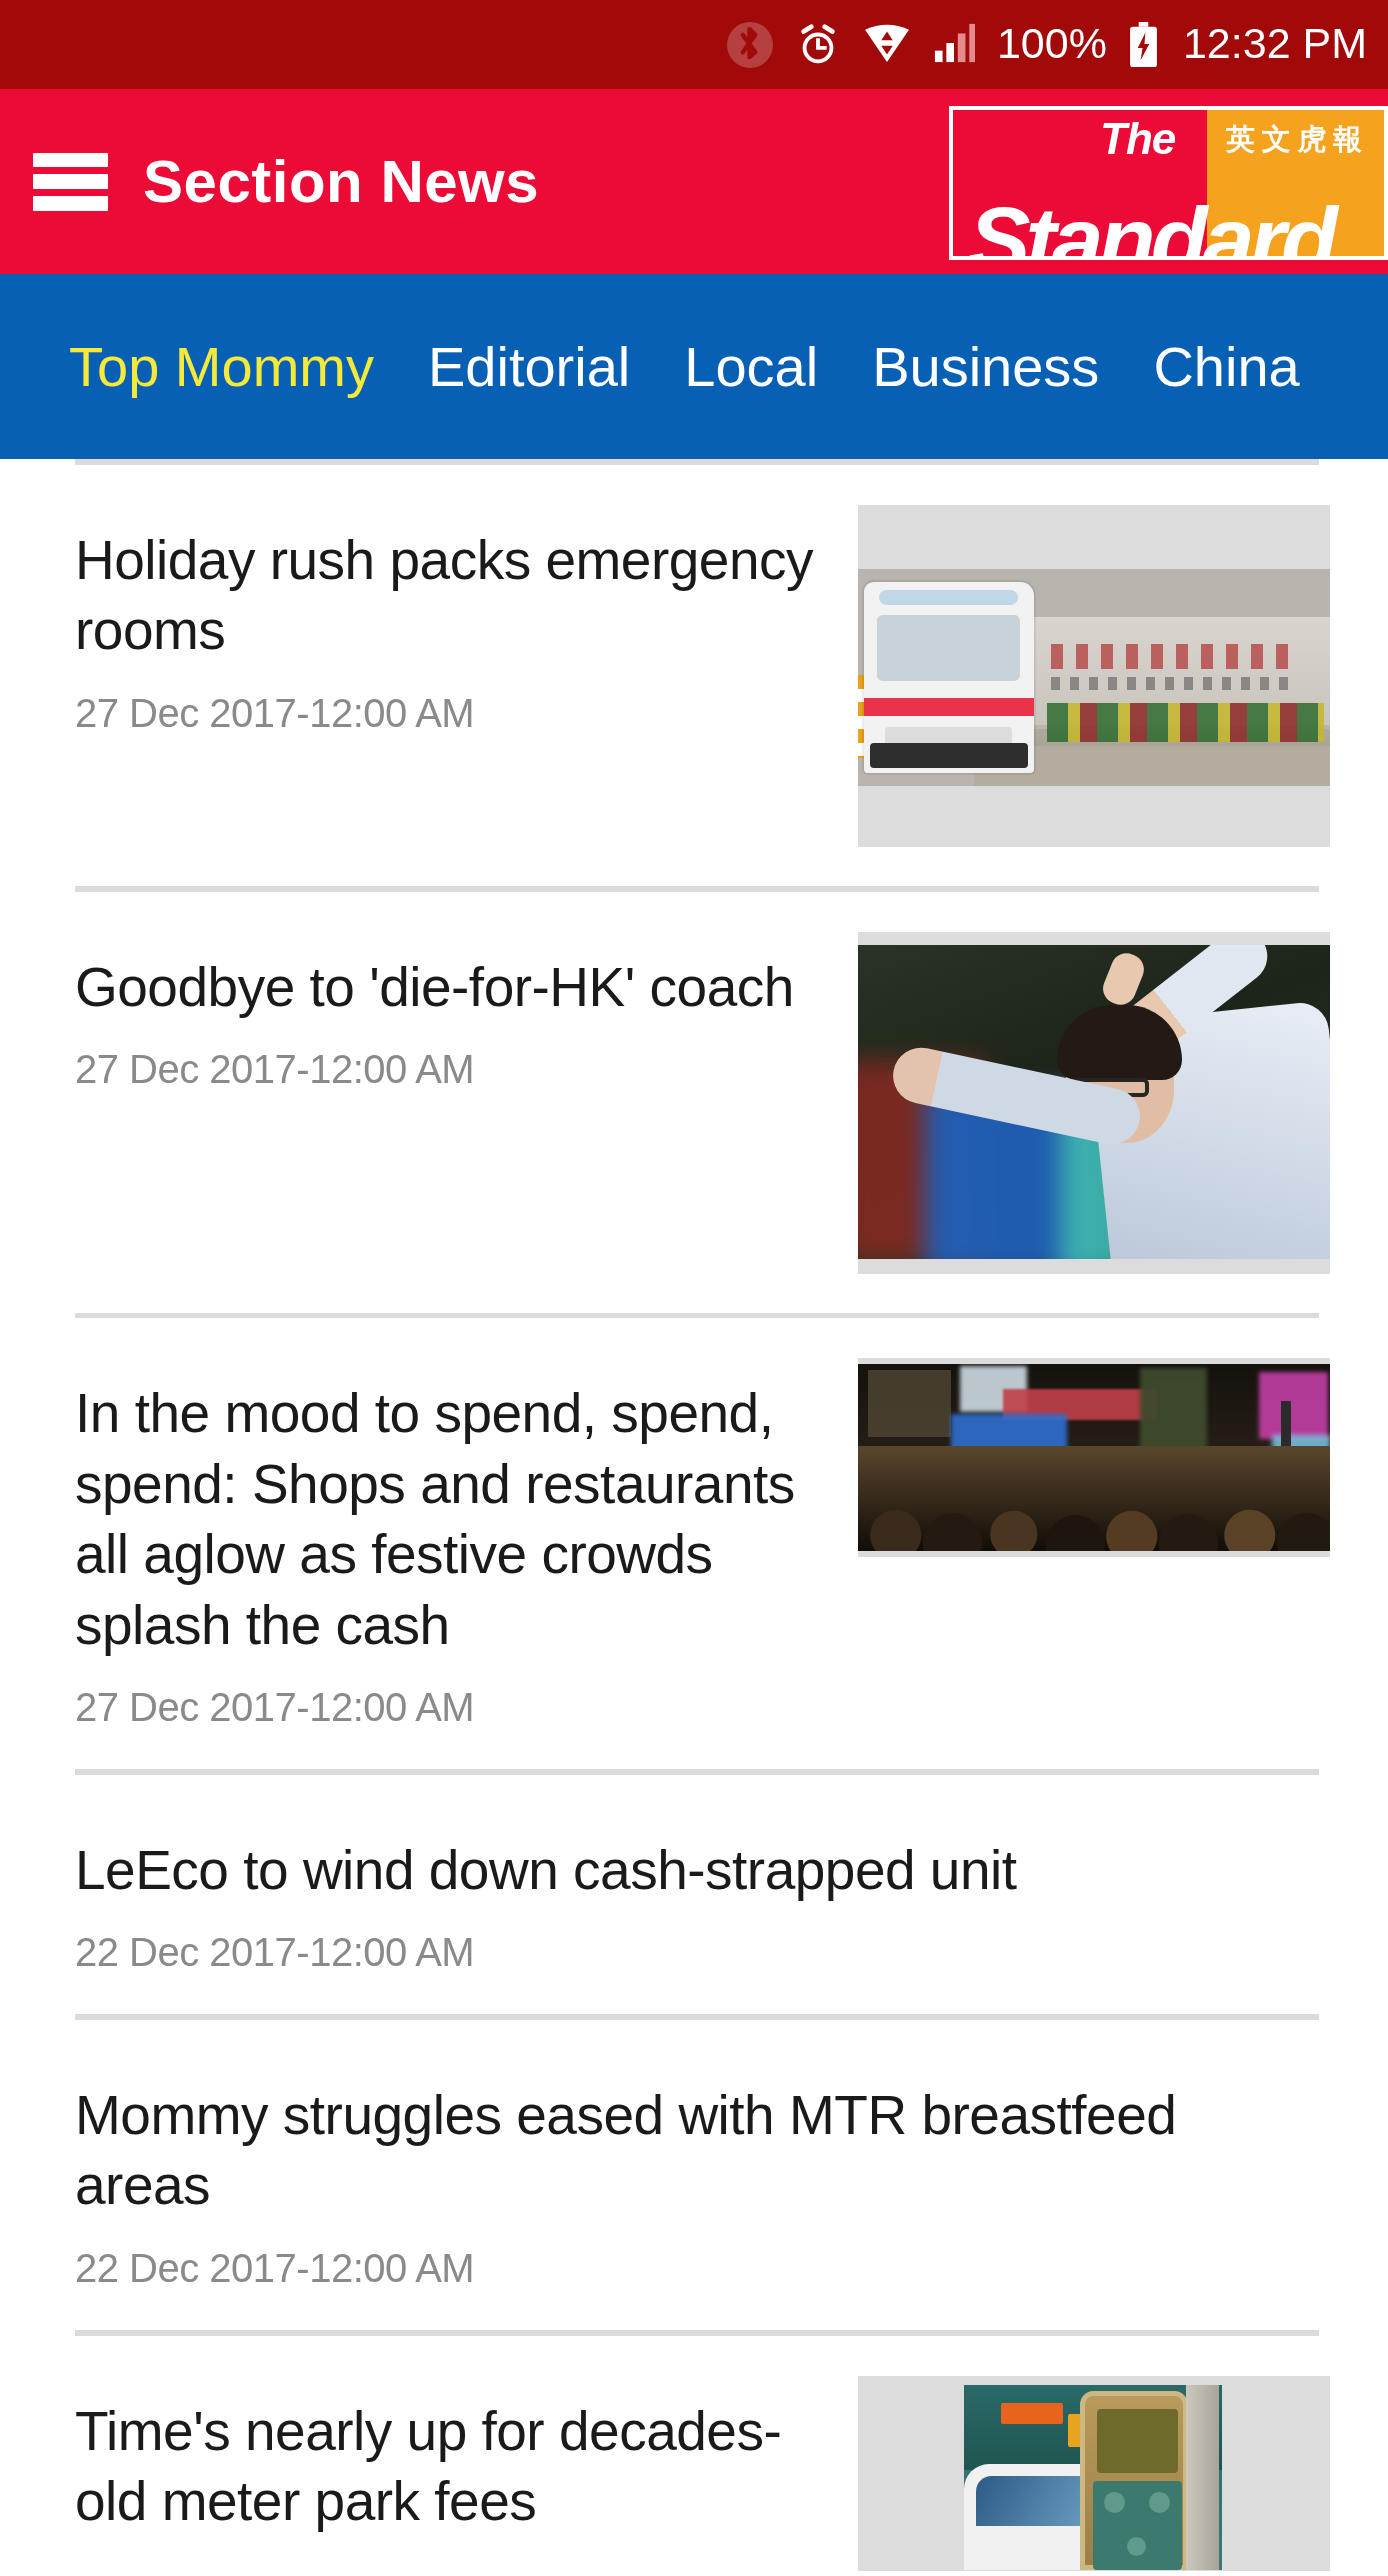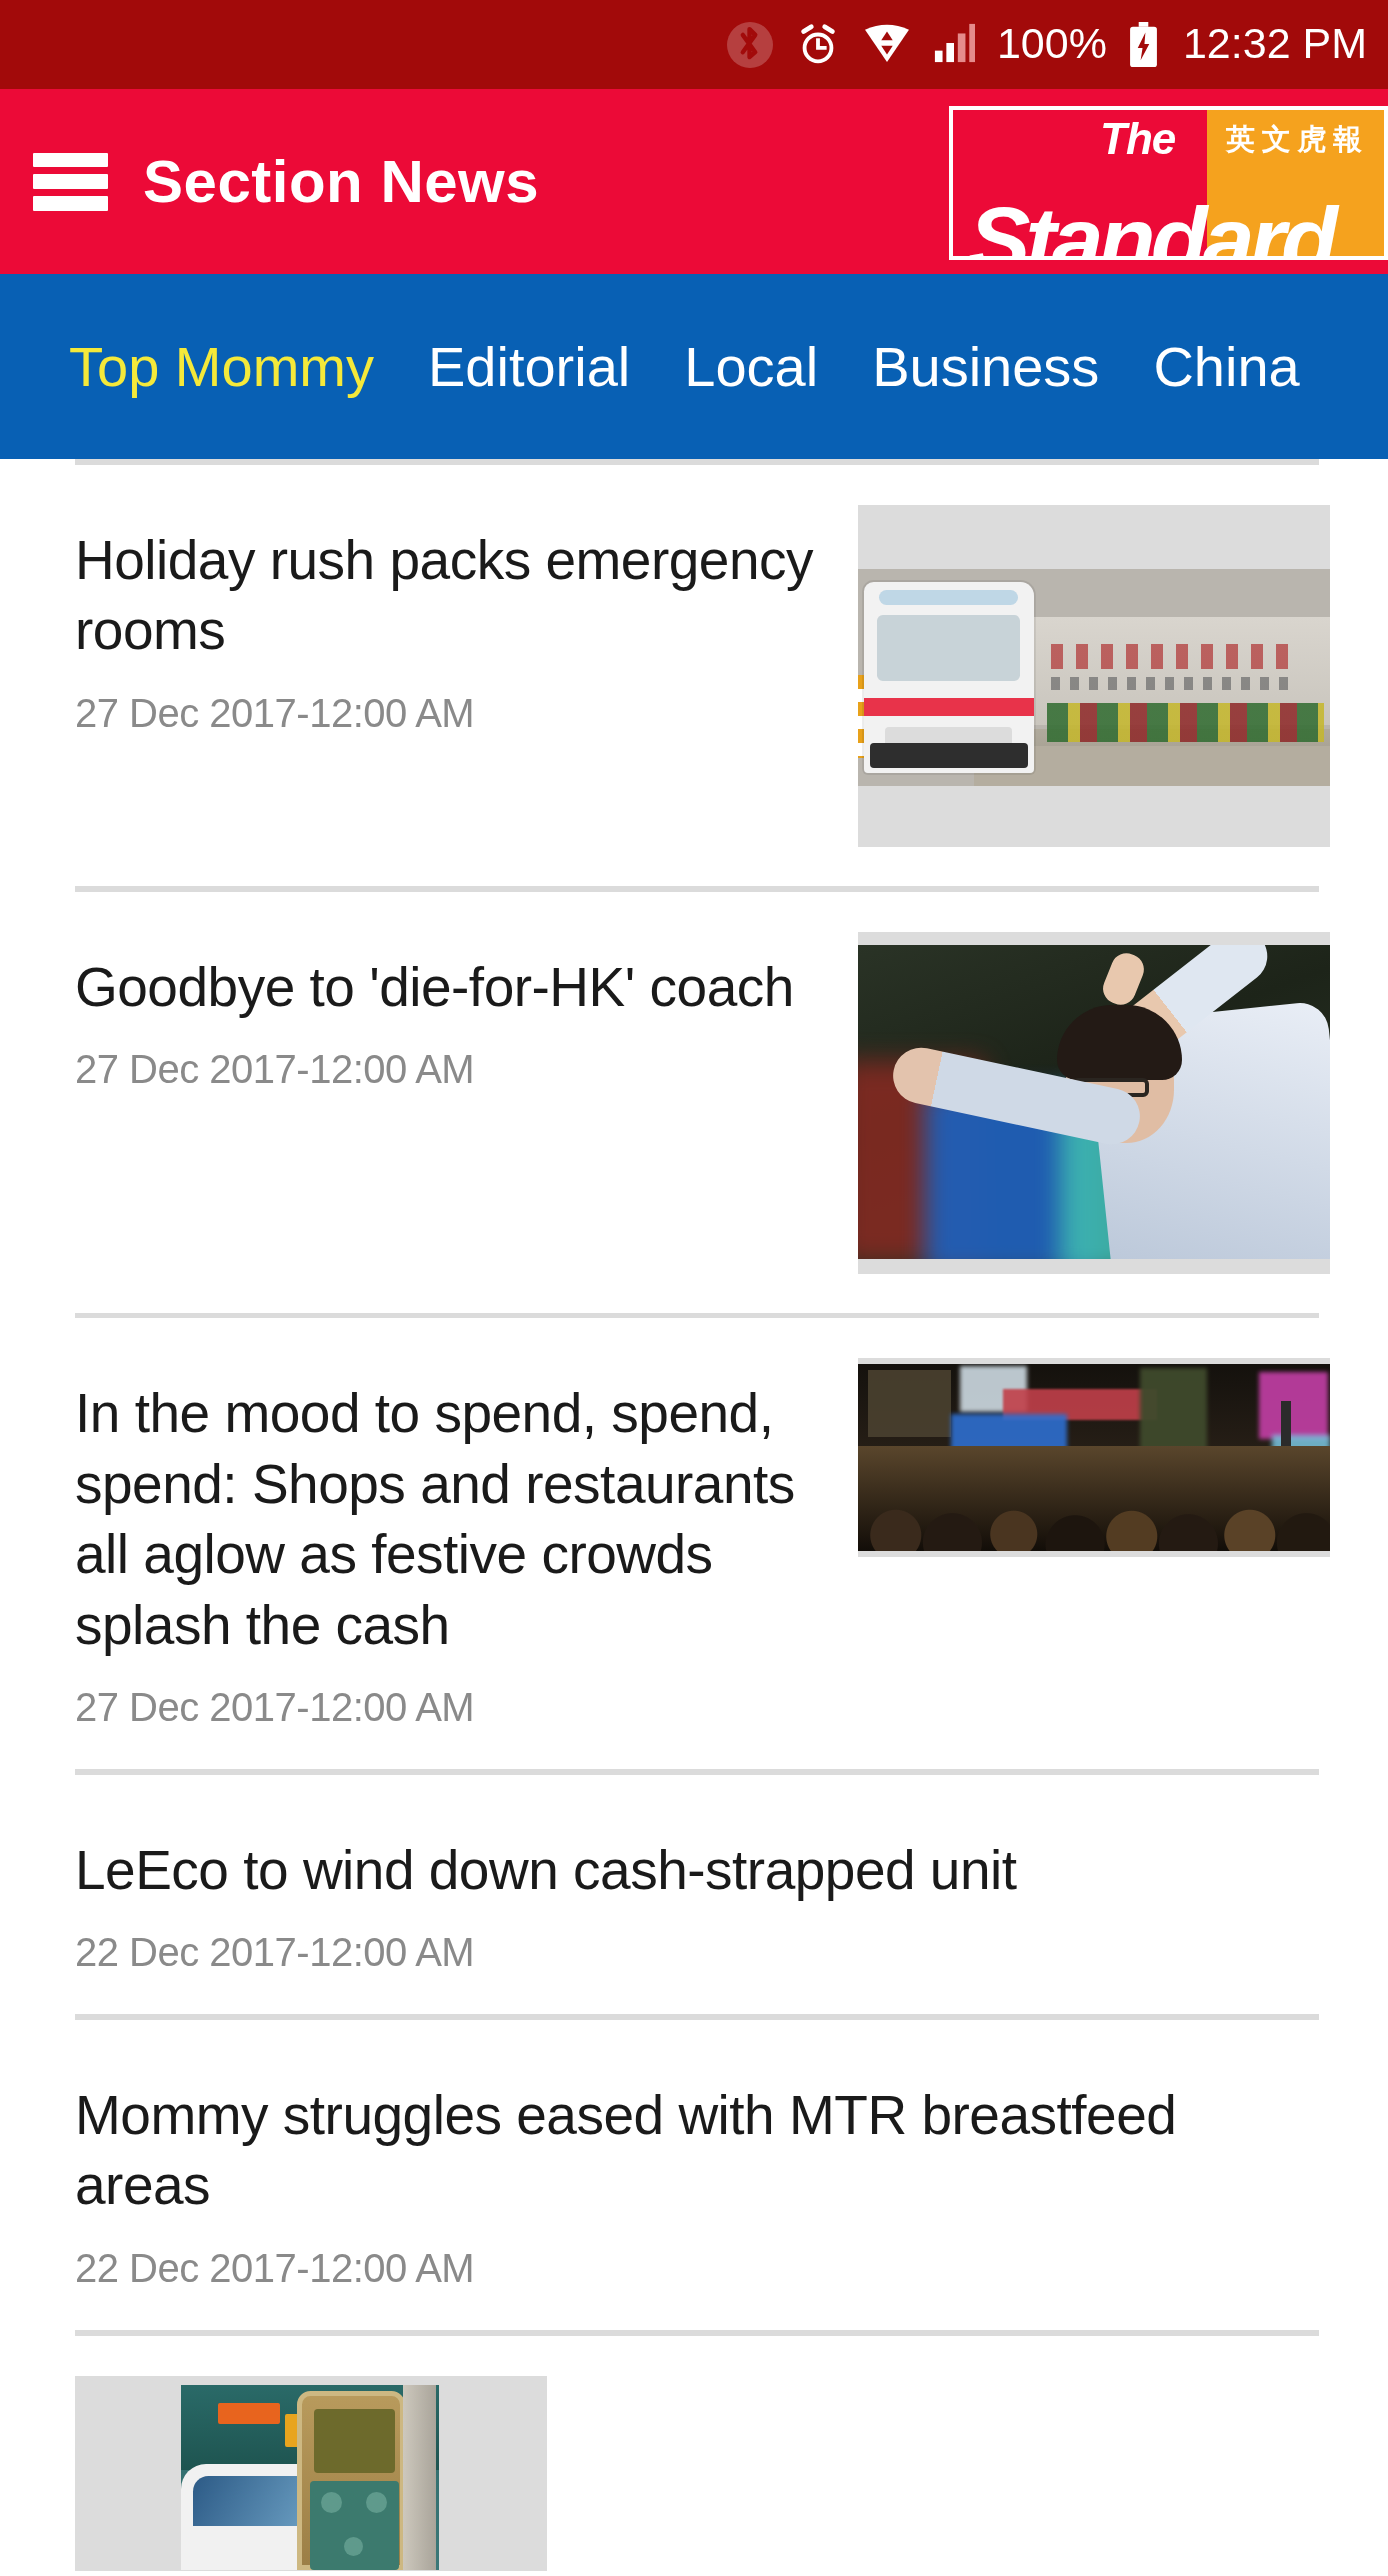--- a/index.html
+++ b/index.html
@@ -461,20 +461,23 @@
   <div class="news-item">
     <div class="news-text">
       <div class="news-title">Mommy struggles eased with MTR breastfeed areas</div>
       <div class="news-date">22 Dec 2017-12:00 AM</div>
     </div>
   </div>
 
   <div class="divider"></div>
 
   <div class="news-item">
+    <div class="news-text">
+      <div class="news-title">Time's nearly up for decades-old meter park fees</div>
+    </div>
     <div class="news-thumb t4">
       <div class="thumb-inner">
         <div class="photo">
           <div class="shopfront"></div>
           <div class="shopsign"></div>
           <div class="shopsign2"></div>
           <div class="car">
               <div class="carwin"></div>
             </div>
           <div class="meter">

